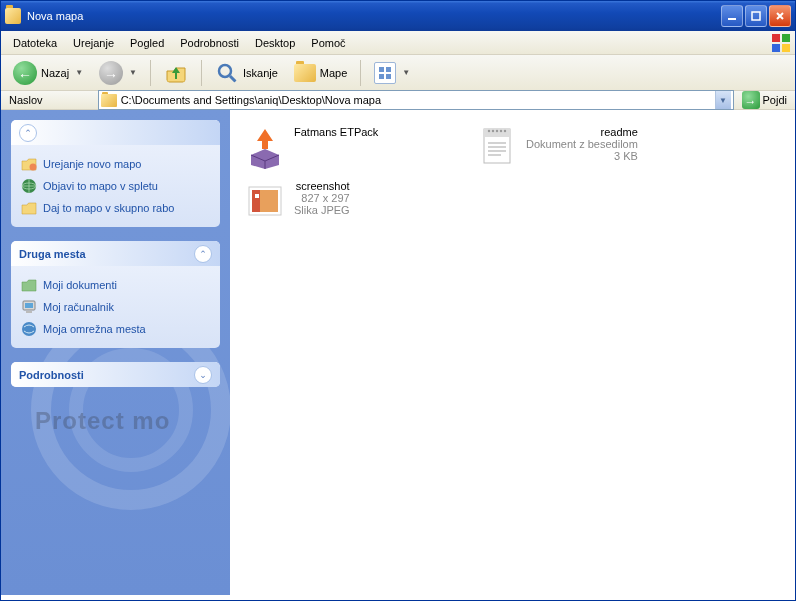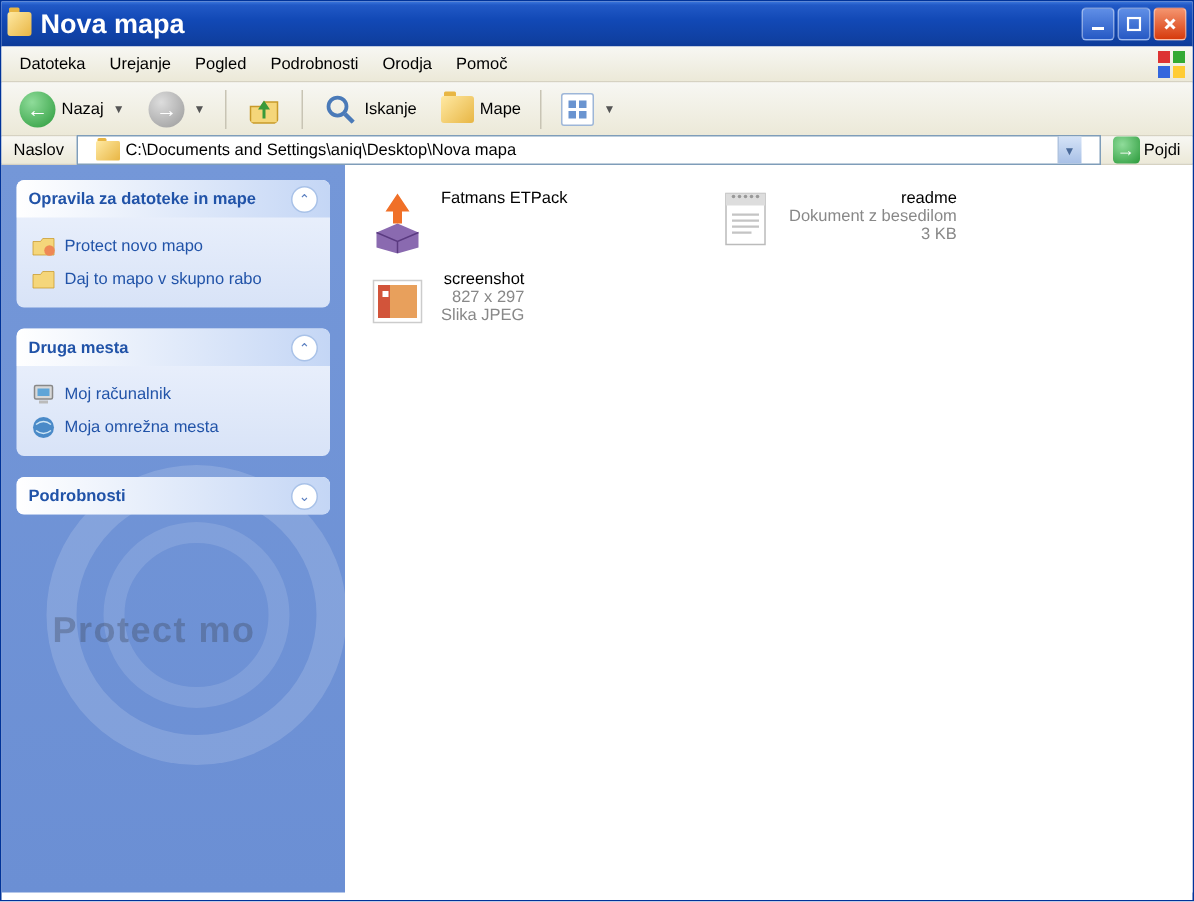--- a/index.html
+++ b/index.html
@@ -3,21 +3,21 @@
 <meta charset="utf-8">
 <style>
 * { margin: 0; padding: 0; box-sizing: border-box; font-family: Tahoma, sans-serif; font-size: 11px; }
 body { background: #fff; width: 796px; height: 601px; overflow: hidden; }
 
 .window { width: 796px; height: 601px; background: #fff; border: 1px solid #003399; }
 
 .titlebar { height: 30px; background: linear-gradient(to bottom, #3b77dd 0%, #2159c6 8%, #1249b6 40%, #0f3fa0 88%, #0d3a98 100%); display: flex; align-items: center; padding: 0 4px; color: #fff; }
 .titlebar .folder-ic { width: 16px; height: 16px; background: linear-gradient(135deg, #ffe9a3, #e8b644); border-radius: 2px; margin-right: 6px; position: relative; }
 .titlebar .folder-ic::before { content:''; position:absolute; top:-3px; left:1px; width:7px; height:3px; background:#e8b644; border-radius:1px 1px 0 0; }
-.titlebar .title { font-weight: bold; font-size: 18px; flex: 1; }
+.titlebar .title { font-weight: normal; font-size: 11px; flex: 1; }
 .winbtns { display: flex; gap: 2px; }
 .winbtn { width: 22px; height: 22px; border-radius: 3px; display:flex; align-items:center; justify-content:center; color:#fff; font-weight:bold; border:1px solid rgba(255,255,255,0.4); }
 .winbtn.min, .winbtn.max { background: linear-gradient(to bottom, #5f8ee6, #2659c4); }
 .winbtn.close { background: linear-gradient(to bottom, #f4946e, #d63b0d); }
 
 .menubar { height: 24px; background: linear-gradient(to bottom, #f7f7f3, #ece9d8); display: flex; align-items: center; padding: 6px 4px; border-bottom: 1px solid #d6d2c2; }
 .menubar .menu-item { padding: 3px 8px; cursor: default; }
 .menubar .xp-logo { margin-left: auto; width: 20px; height: 20px; }
 
 .toolbar { height: 36px; background: linear-gradient(to bottom, #f7f7f3, #ece9d8); display: flex; align-items: center; padding: 0 6px; gap: 4px; border-bottom: 1px solid #d6d2c2; }
@@ -29,21 +29,21 @@
 .drop { font-size:8px; color:#555; margin-left:2px; }
 .sep { width:1px; height:26px; background:#c8c4b4; margin:0 3px; }
 .ic.up { width:24px; height:24px; }
 .ic.search { width:24px; height:24px; }
 .ic.folders { width:22px; height:18px; background:linear-gradient(135deg,#ffe9a3,#e8b644); border-radius:2px; position:relative; }
 .ic.folders::before { content:''; position:absolute; top:-3px; left:2px; width:8px; height:3px; background:#e8b644; border-radius:1px 1px 0 0; }
 .ic.views { width:22px; height:22px; border:1px solid #9db6d8; background:#fff; border-radius:2px; display:flex; align-items:center; justify-content:center; }
 
 .addrbar { height: 19px; background: linear-gradient(to bottom, #f7f7f3, #ece9d8); display:flex; align-items:center; padding: 0 4px; gap:4px; border-bottom:1px solid #d6d2c2; }
 .addrbar .lbl { padding:0 4px; }
-.addrfield { flex:1; height:20px; background:#fff; border:1px solid #7f9db9; display:flex; align-items:center; padding:0 12px; }
+.addrfield { flex:1; height:20px; background:#fff; border:1px solid #7f9db9; display:flex; align-items:center; padding:0 2px;margin-left:47px; }
 .addrfield .folder-sm { width:16px; height:13px; background:linear-gradient(135deg,#ffe9a3,#e8b644); border-radius:1px; margin-right:4px; position:relative; }
 .addrfield .folder-sm::before { content:''; position:absolute; top:-2px; left:1px; width:6px; height:2px; background:#e8b644; border-radius:1px 1px 0 0;}
 .addrfield .path { flex:1; }
 .addrfield .dd { width:16px; height:18px; background:linear-gradient(to bottom,#d5e3f7,#a8c0e6); display:flex; align-items:center; justify-content:center; color:#4a6a9a; font-size:8px; border-left:1px solid #b0c4e0; }
 .go-btn { display:flex; align-items:center; gap:3px; padding:0 4px; }
 .go-ic { width:18px; height:18px; background:radial-gradient(circle at 35% 30%, #8fdc9a, #2a9a3a); border-radius:3px; display:flex; align-items:center; justify-content:center; color:#fff; font-size:12px; }
 
 .body-area { display:flex; height: calc(100% - 30px - 24px - 36px - 24px); }
 
 .sidebar { width: 229px; background: linear-gradient(to bottom, #7497d8 0%, #6b8fd4 100%); padding: 10px; position:relative; overflow:hidden; }
@@ -93,21 +93,21 @@
           </svg>
         </div>
     </div>
   </div>
 
   <div class="menubar">
     <div class="menu-item">Datoteka</div>
     <div class="menu-item">Urejanje</div>
     <div class="menu-item">Pogled</div>
     <div class="menu-item">Podrobnosti</div>
-    <div class="menu-item">Orodja</div>
+    <div class="menu-item">Desktop</div>
     <div class="menu-item">Pomoč</div>
     <div class="xp-logo">
       <svg viewBox="0 0 20 20">
           <rect x="1" y="1" width="8" height="8" fill="#d33"></rect>
           <rect x="11" y="1" width="8" height="8" fill="#3a3"></rect>
           <rect x="1" y="11" width="8" height="8" fill="#36d"></rect>
           <rect x="11" y="11" width="8" height="8" fill="#fc3"></rect>
         </svg>
     </div>
   </div>
@@ -172,50 +172,67 @@
     </div>
   </div>
 
   <div class="body-area">
     <div class="sidebar">
       <div class="watermark"></div>
       <div class="wm-text">Protect mo</div>
 
       <div class="panel">
         <div class="panel-hdr">
-          <span class="hdr-txt">Opravila za datoteke in mape</span>
           <span class="collapse-ic">⌃</span>
         </div>
         <div class="panel-body">
           <div class="panel-item">
             <span class="pi-ic">
                 <svg width="16" height="16">
                   <path d="M1 5h5l1.5-2H15v11H1z" fill="#f5d67a" stroke="#c89a2a" stroke-width="0.5"></path>
                   <circle cx="12" cy="11" r="3.5" fill="#e85"></circle>
                 </svg>
               </span>
-            <span>Protect novo mapo</span>
+            <span>Urejanje novo mapo</span>
+          </div>
+          <div class="panel-item">
+            <span class="pi-ic">
+                <svg width="16" height="16">
+                  <circle cx="8" cy="8" r="7" fill="#3a8a4a"></circle>
+                  <ellipse cx="8" cy="8" rx="7" ry="3" fill="none" stroke="#a5d5ac" stroke-width="0.8"></ellipse>
+                  <path d="M8 1 V15 M1 8 H15" stroke="#a5d5ac" stroke-width="0.8"></path>
+                </svg>
+              </span>
+            <span>Objavi to mapo v spletu</span>
           </div>
           <div class="panel-item">
             <span class="pi-ic">
                 <svg width="16" height="16">
                   <path d="M1 5h5l1.5-2H15v11H1z" fill="#f5d67a" stroke="#c89a2a" stroke-width="0.5"></path>
                 </svg>
               </span>
             <span>Daj to mapo v skupno rabo</span>
           </div>
         </div>
       </div>
 
       <div class="panel">
         <div class="panel-hdr">
           <span class="hdr-txt">Druga mesta</span>
           <span class="collapse-ic">⌃</span>
         </div>
         <div class="panel-body">
+          <div class="panel-item">
+            <span class="pi-ic">
+                <svg width="16" height="16">
+                  <path d="M1 5h5l1.5-2H15v11H1z" fill="#8fc58a" stroke="#5a9a4a" stroke-width="0.5"></path>
+                </svg>
+              </span>
+            <span>Moji dokumenti</span>
+          </div>
           <div class="panel-item">
             <span class="pi-ic">
                 <svg width="16" height="16">
                   <rect x="2" y="2" width="12" height="9" rx="1" fill="#d8d8d8" stroke="#888"></rect>
                   <rect x="4" y="4" width="8" height="5" fill="#5fa5d8"></rect>
                   <rect x="5" y="12" width="6" height="2" fill="#bbb"></rect>
                 </svg>
               </span>
             <span>Moj računalnik</span>
           </div>

